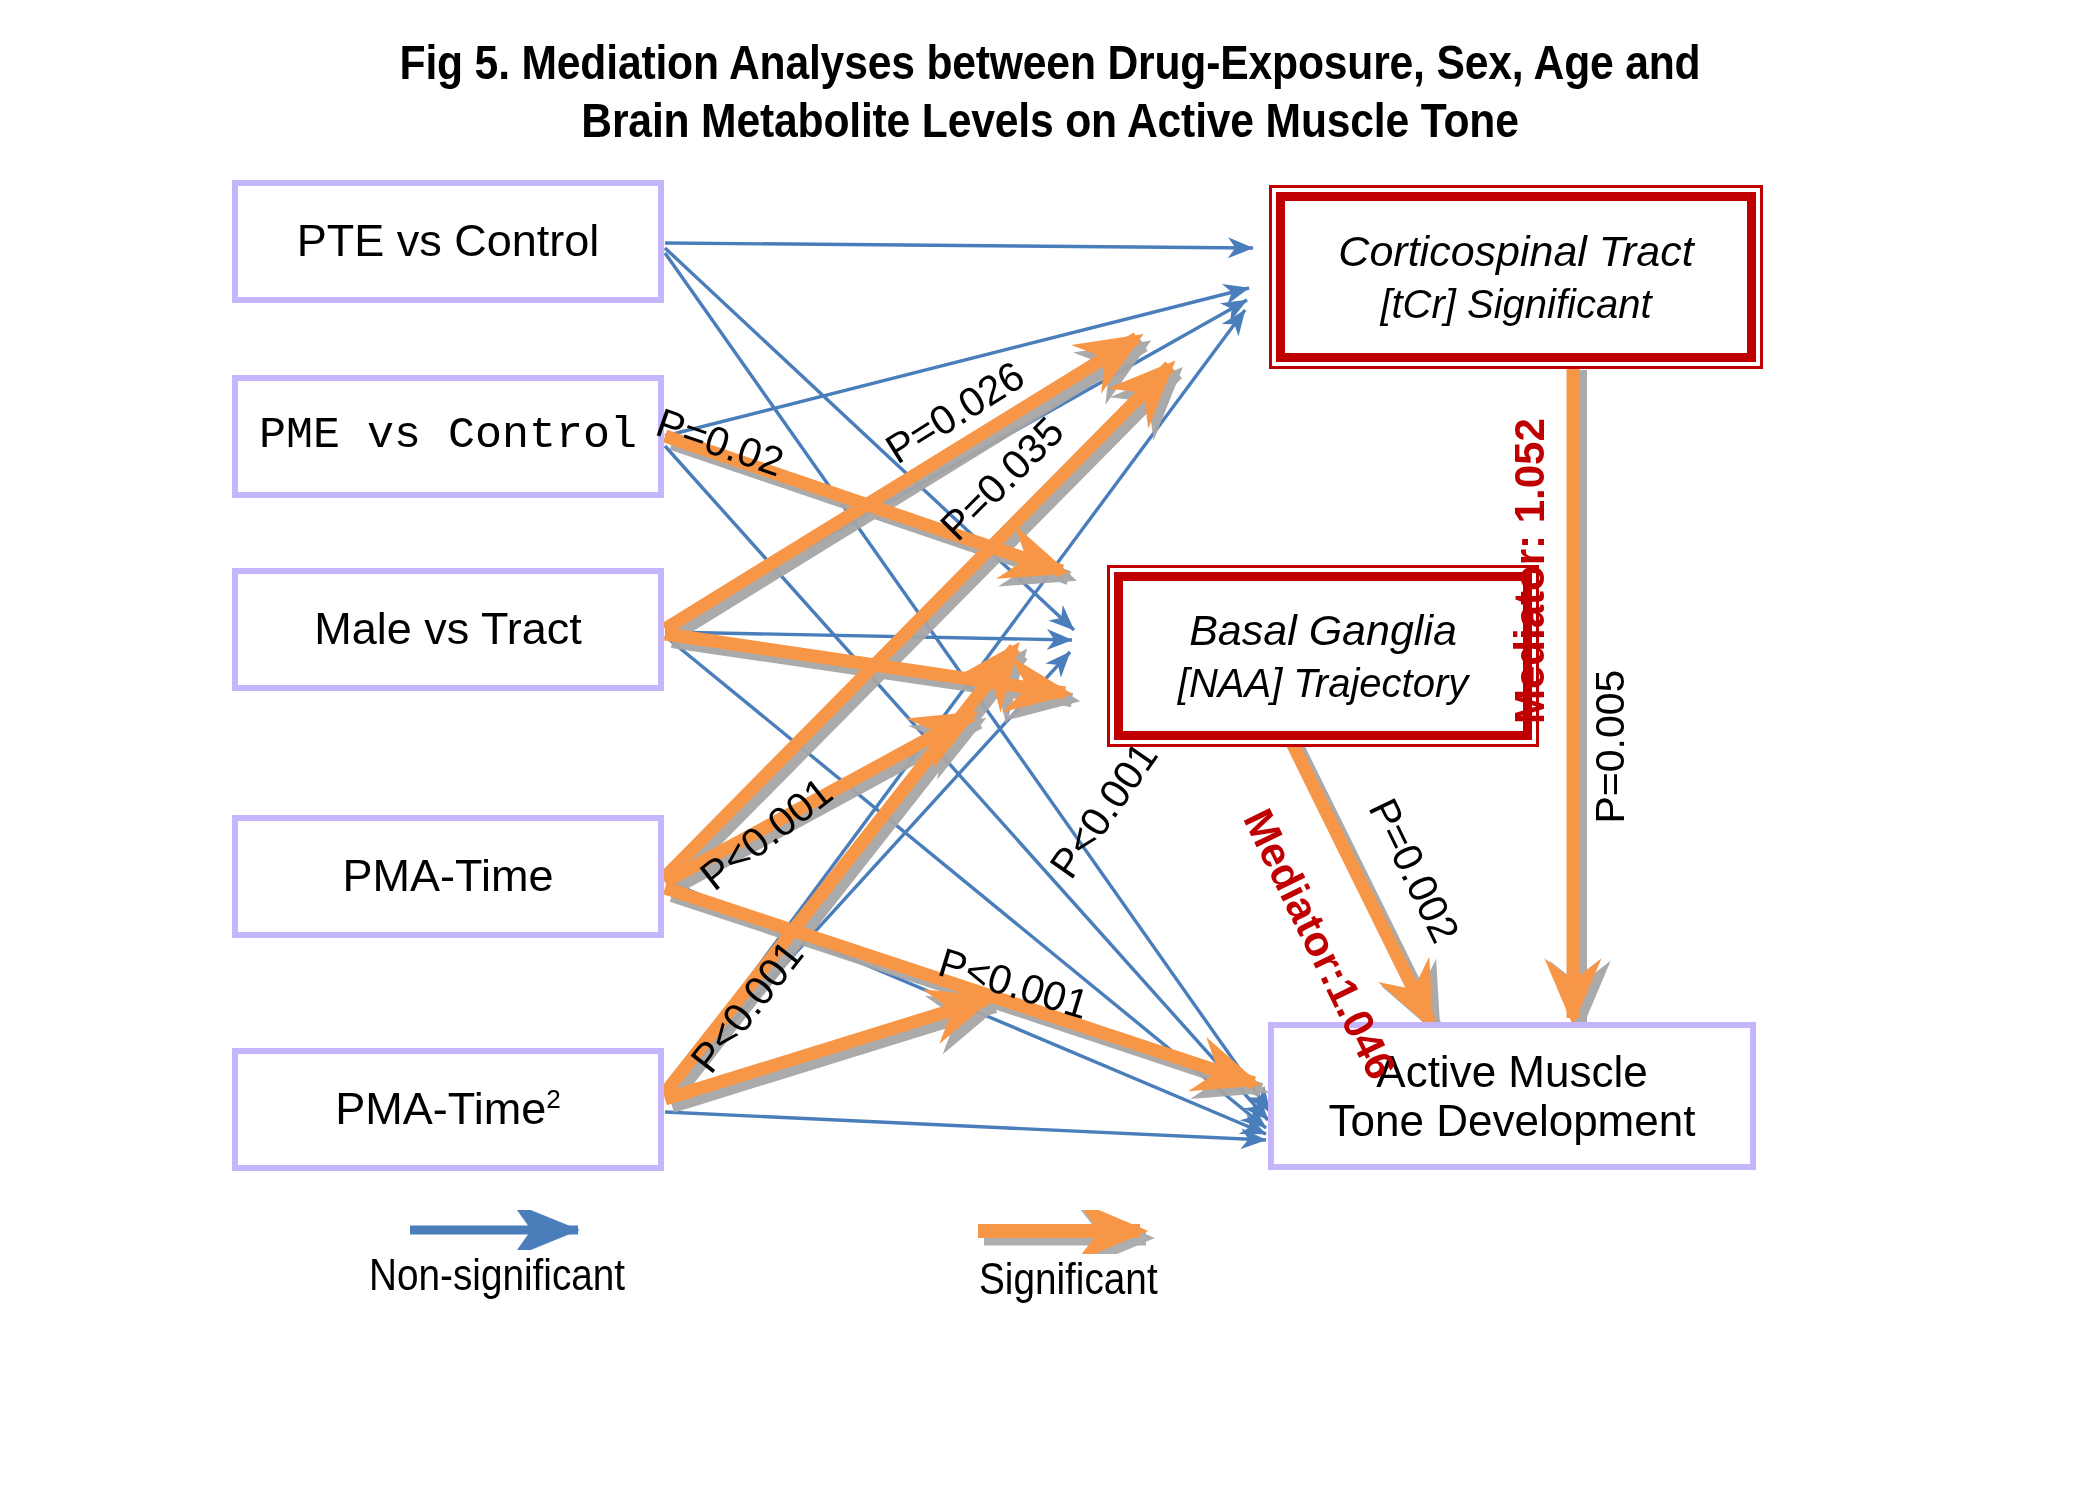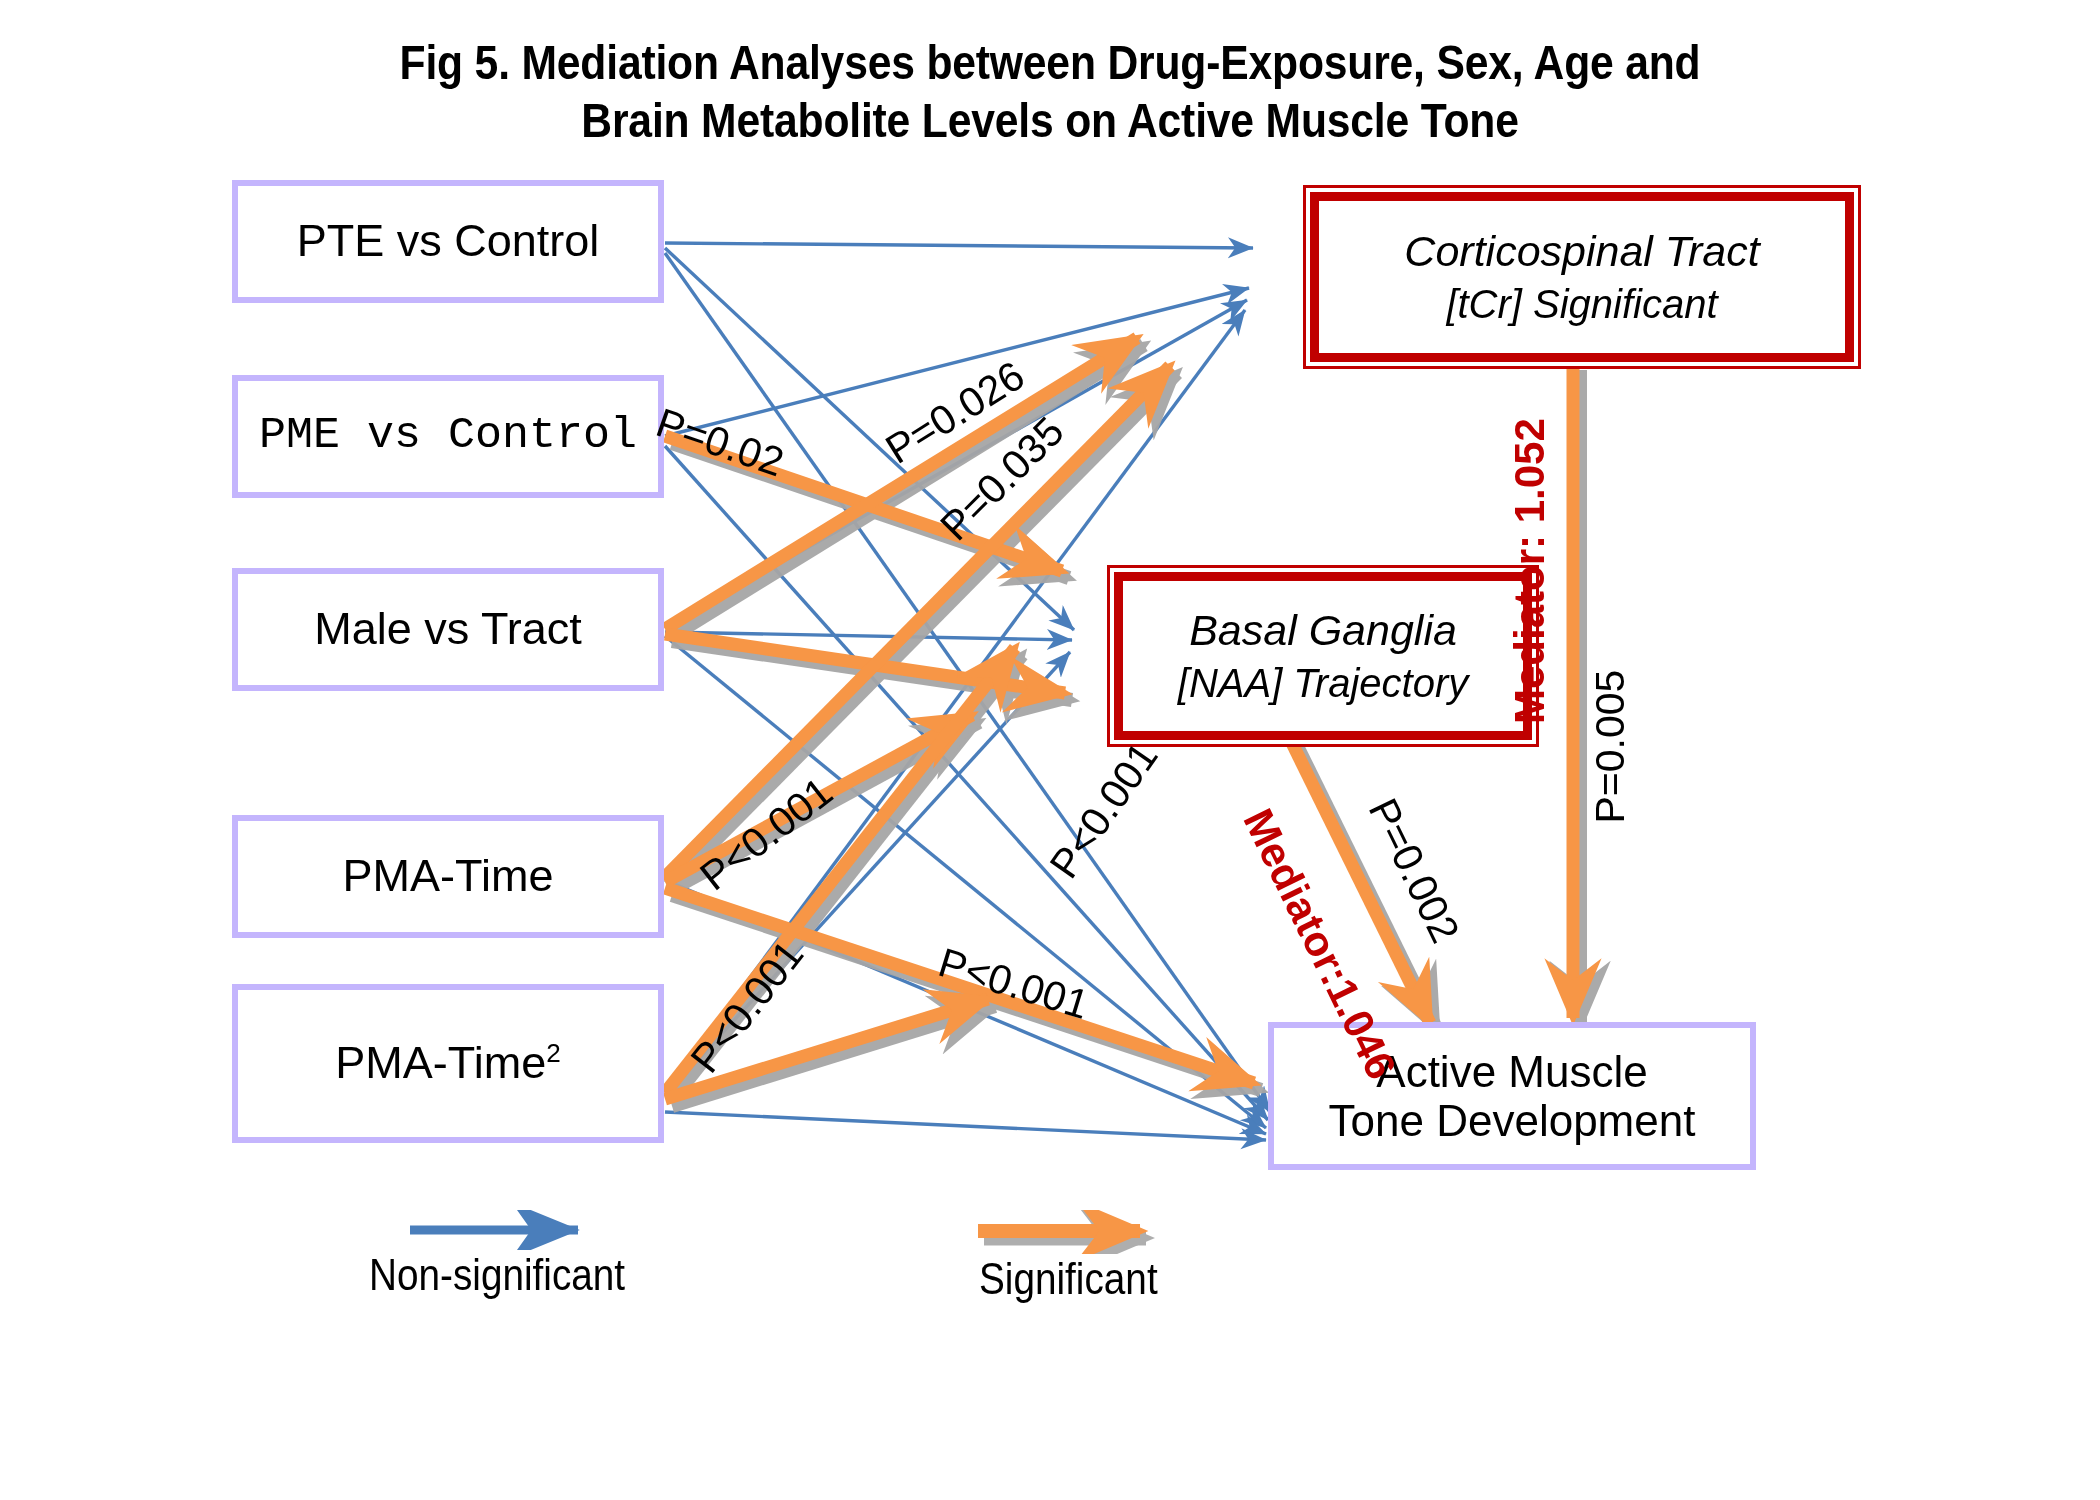--- a/index.html
+++ b/index.html
@@ -128,25 +128,25 @@
   </div>
 
   <div class="node blue-node" style="left:232px;top:568px;width:432px;height:123px;">
     <span class="lbl">Male vs Tract</span>
   </div>
 
   <div class="node blue-node" style="left:232px;top:815px;width:432px;height:123px;">
     <span class="lbl">PMA-Time</span>
   </div>
 
-  <div class="node blue-node" style="left:232px;top:984px;width:432px;height:159px;">
+  <div class="node blue-node" style="left:232px;top:1048px;width:432px;height:123px;">
     <span class="lbl"><span>PMA-Time</span><sup>2</sup></span>
   </div>
 
-  <div class="node red-node" style="left:1310px;top:192px;width:544px;height:170px;">
+  <div class="node red-node" style="left:1276px;top:192px;width:480px;height:170px;">
     <span class="lbl">
       <span>Corticospinal Tract</span>
       <span class="ln2">[tCr] Significant</span>
     </span>
   </div>
 
   <div class="node red-node" style="left:1114px;top:572px;width:418px;height:168px;">
     <span class="lbl">
       <span>Basal Ganglia</span>
       <span class="ln2">[NAA] Trajectory</span>

